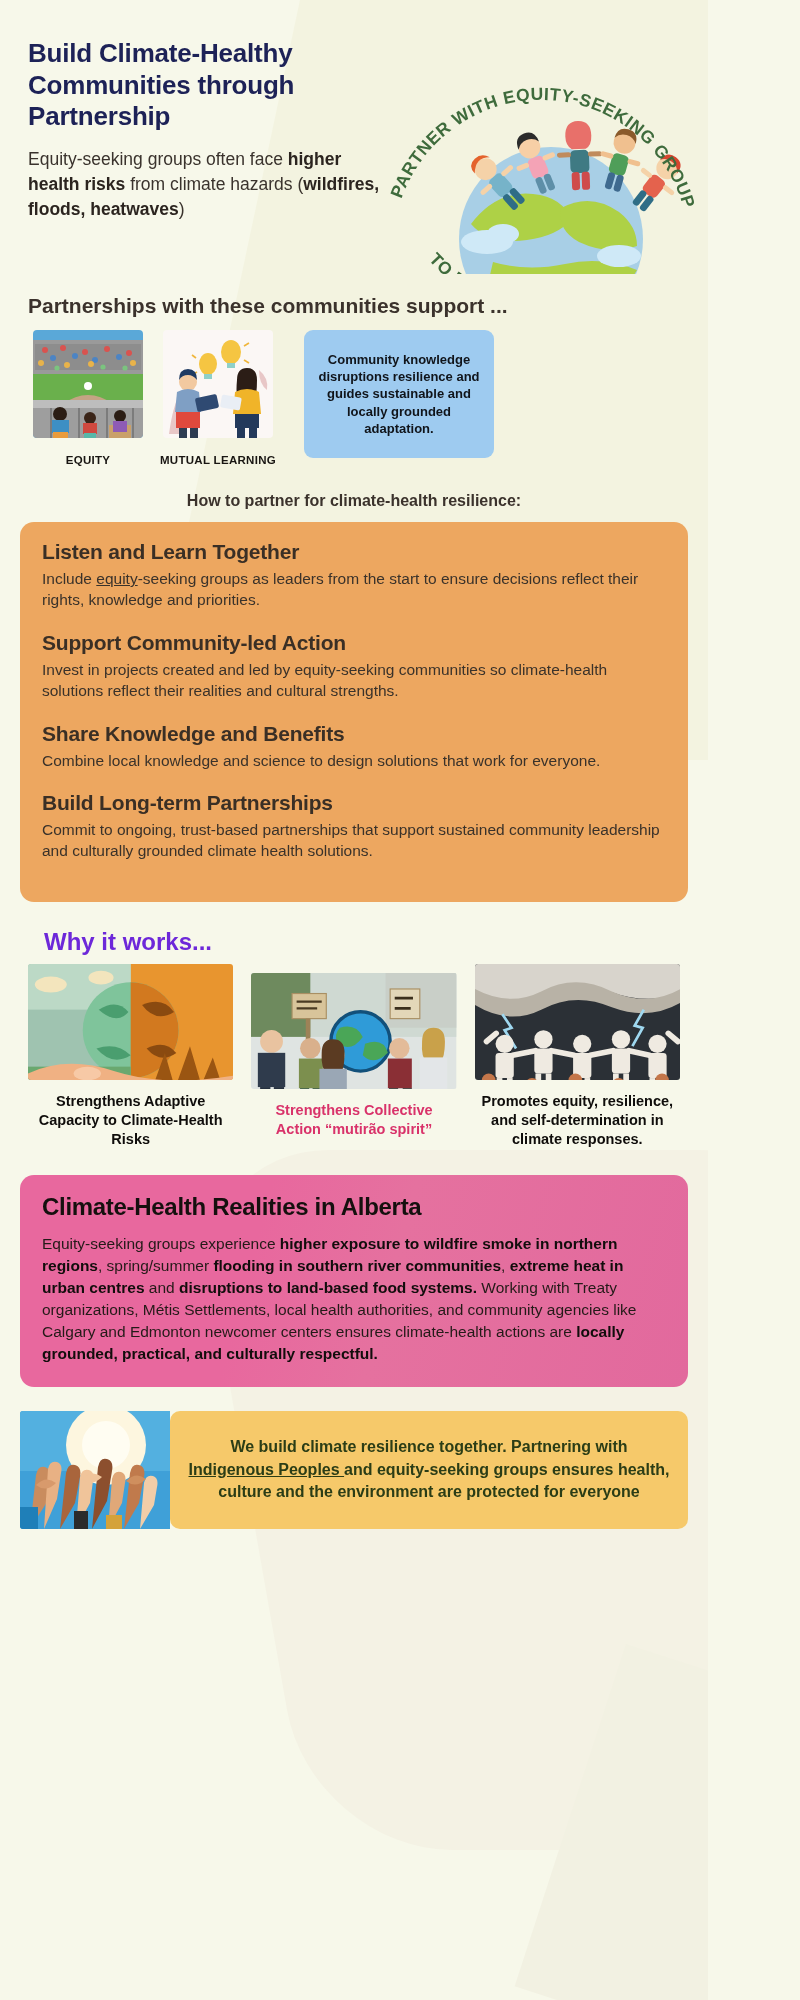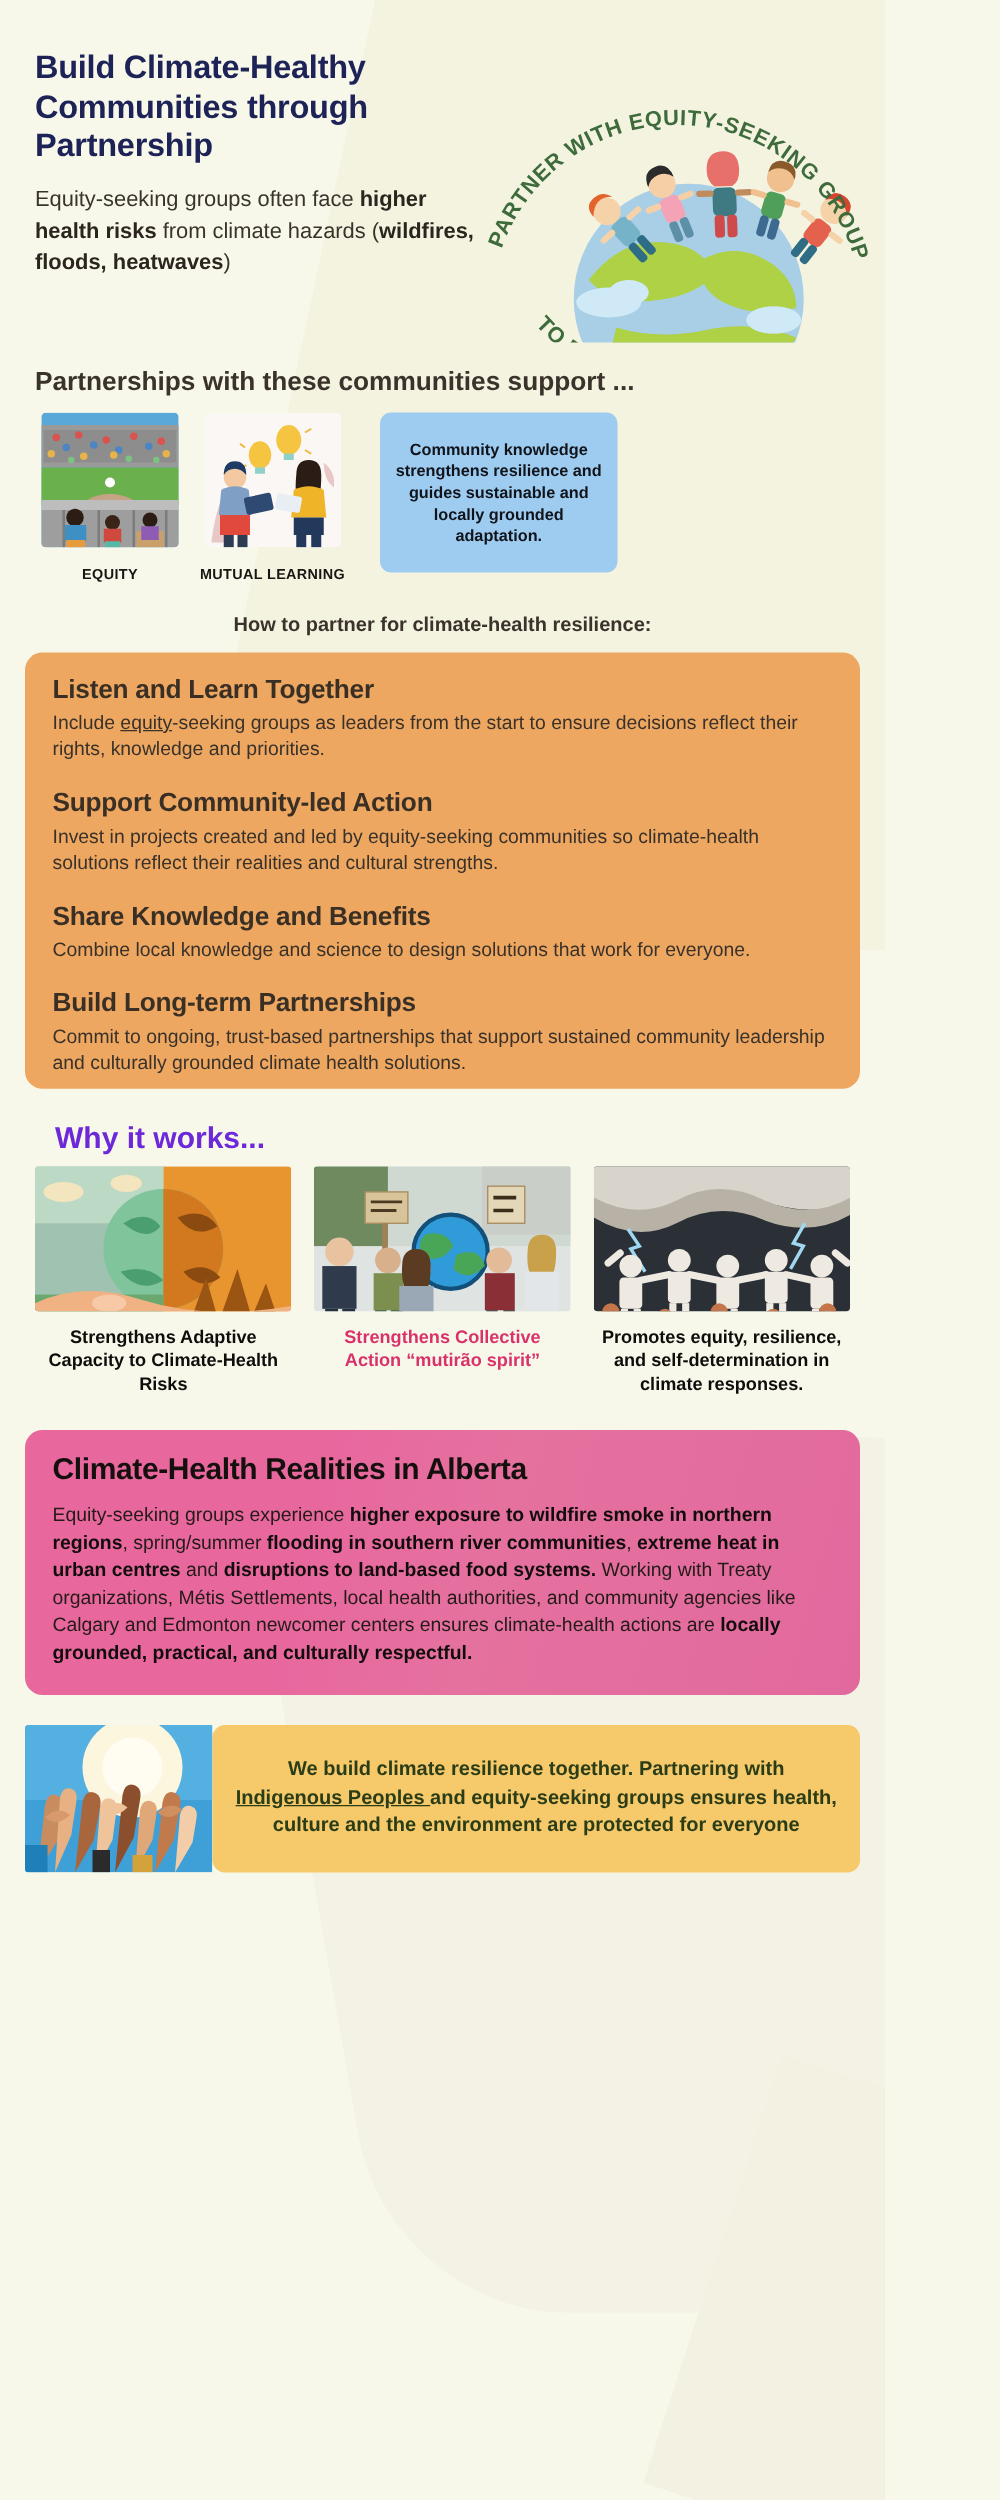--- a/index.html
+++ b/index.html
@@ -50,30 +50,30 @@
   .blue-box{
     width:190px;min-height:128px;background:#9ecbf0;border-radius:9px;
     margin-left:16px;padding:14px 12px;box-sizing:border-box;
     font-size:13px;font-weight:bold;line-height:1.33;color:#10141a;text-align:center;
     display:flex;align-items:center;justify-content:center;
   }
 
   
   .how-heading{font-size:16px;font-weight:bold;color:#3b322c;text-align:center;
     margin:26px 0 12px 0;}
-  .orange-card{background:#eda760;border-radius:14px;margin:0 20px;padding:18px 22px 9px 22px;}
+  .orange-card{background:#eda760;border-radius:14px;margin:0 20px;padding:18px 22px 40px 22px;}
   .step{margin-bottom:20px;}
   .step:last-child{margin-bottom:0;}
   .step h3{font-size:21px;font-weight:bold;color:#3a2f25;margin:0 0 4px 0;letter-spacing:-.2px;}
   .step p{font-size:15.5px;line-height:1.38;color:#3a322a;margin:0;}
   .step p u{text-decoration:underline;}
 
   
   .why-heading{font-size:24px;font-weight:bold;color:#6d28d9;margin:26px 0 8px 0;padding-left:44px;}
-  .why-row{display:flex;gap:18px;padding:0 28px;align-items:flex-start;}
+  .why-row{display:flex;gap:18px;padding:0 28px;align-items:center;}
   .why-cell{width:auto;flex:1;display:flex;flex-direction:column;align-items:center;}
   .why-img{width:100%;height:116px;border-radius:3px;overflow:hidden;position:relative;}
   .why-cap{font-size:14.5px;font-weight:bold;line-height:1.32;text-align:center;margin-top:12px;color:#0f0d0b;}
   .why-cap.pink{color:#d9326a;}
 
   
   .pink-card{margin:26px 20px 0 20px;border-radius:14px;padding:18px 39px 22px 22px;
     background:linear-gradient(105deg,#e8689e 0%,#e8689e 35%,#e5719f 55%,#e2699d 100%);}
   .pink-card h2{font-size:24px;font-weight:bold;color:#15100e;margin:0 0 12px 0;letter-spacing:-.3px;}
   .pink-card p{font-size:15.5px;line-height:1.42;color:#241a18;margin:0;}
@@ -285,21 +285,21 @@
               <rect x="72" y="84" width="24" height="14" fill="#23395b"></rect>
               <rect x="74" y="98" width="8" height="10" fill="#23395b"></rect>
               <rect x="86" y="98" width="8" height="10" fill="#23395b"></rect>
               <rect x="58" y="66" width="20" height="13" rx="2" fill="#e9eef5" transform="rotate(10 68 72)"></rect>
             </g>
           </svg>
         </div>
         <div class="icon-caption">MUTUAL LEARNING</div>
       </div>
 
-      <div class="blue-box">Community knowledge strengthens resilience and guides sustainable and locally grounded adaptation.</div>
+      <div class="blue-box">Community knowledge disruptions resilience and guides sustainable and locally grounded adaptation.</div>
     </div>
 
     <div class="how-heading">How to partner for climate-health resilience:</div>
 
     <div class="orange-card">
 
       <div class="step">
         <h3>Listen and Learn Together</h3>
         <p><span>Include </span><u>equity</u><span>-seeking groups as leaders from the start to ensure decisions reflect their rights, knowledge and priorities.</span></p>
       </div>

